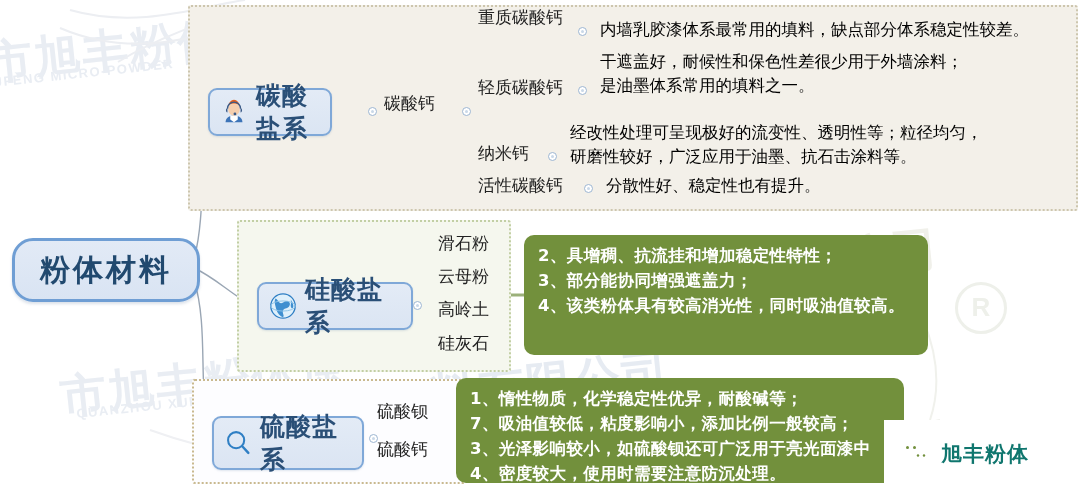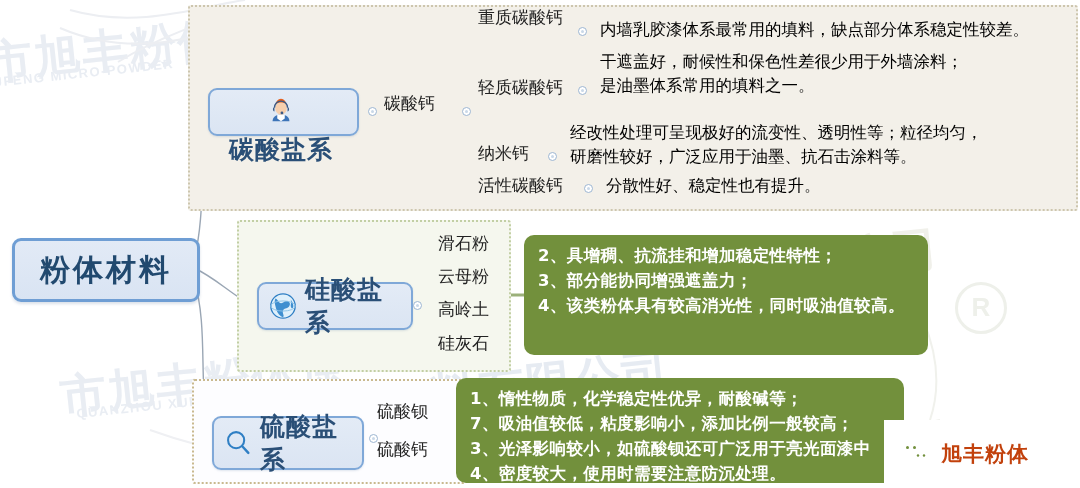--- a/index.html
+++ b/index.html
@@ -41,28 +41,28 @@
      background:#fdfdff;border-color:#c9b98f;}
 
   
   .mainnode{position:absolute;display:flex;align-items:center;gap:7px;
     background:linear-gradient(180deg,#e3ebf6 0%,#dbe5f3 100%);
     border:2px solid #7fa8d8;border-radius:9px;
     padding:6px 14px 6px 9px;box-sizing:border-box;
     box-shadow:0 1px 2px rgba(90,120,160,.18);}
   .mainnode .lbl{font-size:25px;font-weight:bold;color:#2a4f77;letter-spacing:1px;
     font-family:"DejaVu Sans","Liberation Sans",sans-serif;}
-  #node-carbonate{left:208px;top:88px;width:151px;height:48px;flex-direction:column;}
+  #node-carbonate{left:208px;top:88px;width:124px;height:48px;}
   #node-silicate{left:257px;top:282px;width:156px;height:48px;}
   #node-sulfate{left:212px;top:416px;width:152px;height:54px;}
 
   #node-root{position:absolute;left:12px;top:238px;width:182px;height:58px;
      display:flex;align-items:center;justify-content:center;
      background:linear-gradient(180deg,#e2eaf6 0%,#d9e4f3 100%);
-     border:3px solid #6f9ed4;border-radius:9px;
+     border:3px solid #6f9ed4;border-radius:21px;
      box-shadow:0 2px 3px rgba(80,110,150,.2);}
   #node-root .lbl{font-size:30px;font-weight:bold;color:#21496f;letter-spacing:3px;
      font-family:"DejaVu Sans","Liberation Sans",sans-serif;}
 
   .ico{width:30px;height:30px;flex:0 0 30px;display:block;}
 
   
   .leaf{position:absolute;font-size:17px;color:#222;white-space:nowrap;
         font-family:"DejaVu Sans","Liberation Sans",sans-serif;}
   .leaf.mid{font-size:17px;font-family:Liberation Mono, monospace;}
@@ -82,21 +82,21 @@
      letter-spacing:.4px;}
   #green-silicate{left:524px;top:235px;width:404px;height:120px;}
   #green-sulfate{left:456px;top:378px;width:448px;height:105px;}
   .greenbox div{white-space:nowrap;}
 
   
   #wechat-badge{position:absolute;left:884px;top:420px;width:196px;height:68px;
      background:#ffffff;display:flex;align-items:center;gap:9px;padding-left:14px;
      box-sizing:border-box;}
   #wechat-badge .wx-ico{width:34px;height:34px;flex:0 0 34px;}
-  #wechat-badge .wx-label{font-size:21px;color:#c2410c;font-weight:bold;letter-spacing:1px;
+  #wechat-badge .wx-label{font-size:21px;color:#0f766e;font-weight:bold;letter-spacing:1px;
      font-family:Liberation Sans, sans-serif;}
   #badge-green-strip{position:absolute;left:884px;top:420px;width:22px;height:68px;background:#72903c;}
 
   svg.wires{position:absolute;left:0;top:0;width:1080px;height:488px;pointer-events:none;}
 </style>
 </head>
 <body>
 
 <div id="stage">
 

